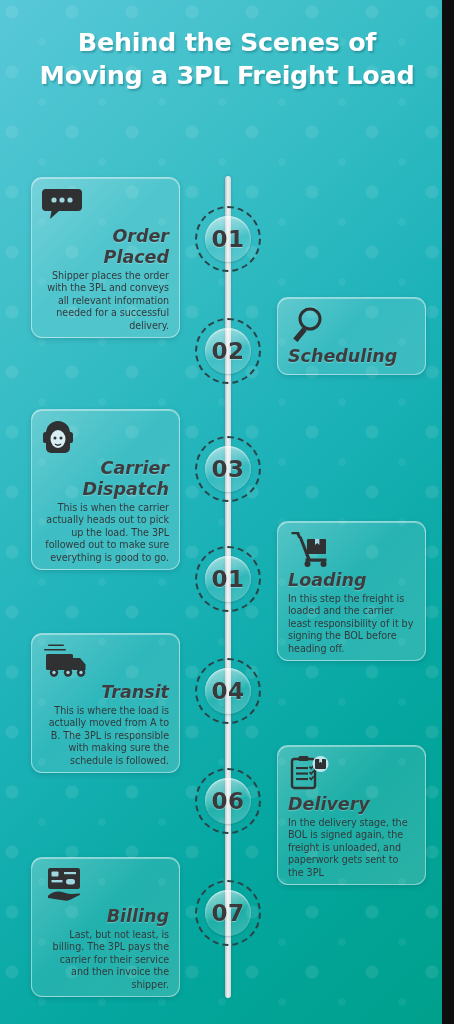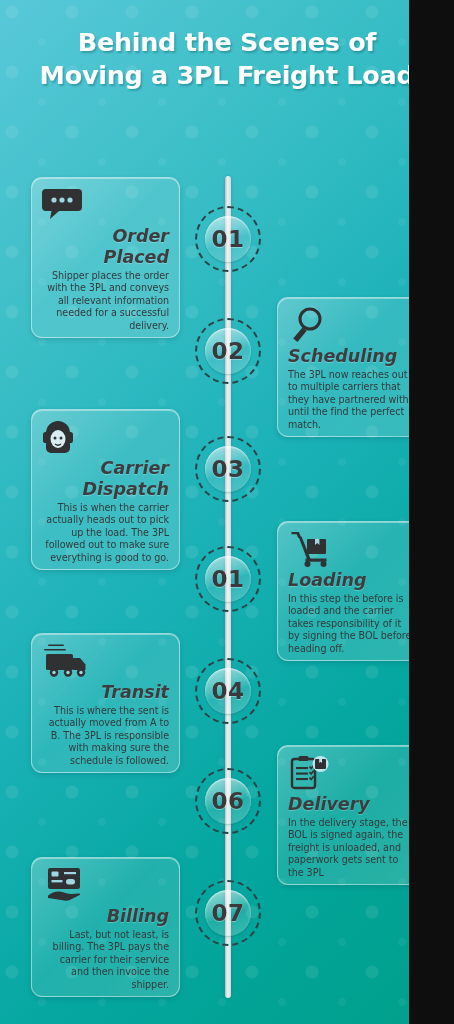--- a/index.html
+++ b/index.html
@@ -2,21 +2,21 @@
 <html><head>
 <meta charset="utf-8">
 <style>
   html, body {
     margin: 0;
     padding: 0;
     background: #0e0e0e;
   }
   #infographic {
     position: relative;
-    width: 409px;
+    width: 442px;
     height: 1024px;
     overflow: hidden;
     font-family: "DejaVu Sans", "Liberation Sans", sans-serif;
     background: linear-gradient(135deg, #58c8d8 0%, #3fc0c9 22%, #1cb2b8 50%, #04a69f 76%, #00a08c 100%);
   }
   
   #dots {
     position: absolute;
     inset: 0;
     background-image:
@@ -193,21 +193,20 @@
   </div>
 
   <div class="card right" style="top:297px">
     <span class="icon">
       <svg width="34" height="36" viewBox="0 0 34 36">
         <circle cx="20" cy="12" r="10" fill="none" stroke="#2f3133" stroke-width="3"></circle>
         <path class="glyph" d="M12.5 20.5l4.2 3.3-9.2 11.2-4.3-3.4z"></path>
       </svg>
     </span>
     <div class="ctitle">Scheduling</div>
-    <div class="cbody">The 3PL now reaches out to multiple carriers that they have partnered with until the find the perfect match.</div>
   </div>
 
   <div class="card left" style="top:409px">
     <span class="icon">
       <svg width="32" height="36" viewBox="0 0 32 36">
         <path class="glyph" d="M4 14a12 12 0 0 1 24 0v15a5 5 0 0 1-5 5H9a5 5 0 0 1-5-5z"></path>
         <ellipse cx="16" cy="20" rx="7.5" ry="9" fill="#d8eef2"></ellipse>
         <circle cx="13" cy="19" r="1.5" fill="#2f3133"></circle>
         <circle cx="19" cy="19" r="1.5" fill="#2f3133"></circle>
         <path d="M13 25q3 2.4 6 0" fill="none" stroke="#2f3133" stroke-width="1.4"></path>
@@ -225,40 +224,40 @@
         <path class="glyph" d="M1.5 1h7.5l2.2 6H8.3L6.6 3.2H1.5z"></path>
         <path class="glyph" d="M8.5 5.5l3 0 9.5 23.5-3.1 1.2z"></path>
         <rect class="glyph" x="17" y="8" width="19" height="15" rx="1"></rect>
         <path d="M25 8v6l2.2-2 2.2 2V8z" fill="#9fd8e0"></path>
         <path class="glyph" d="M15.5 27.5h21v3.2h-21z"></path>
         <circle class="glyph" cx="17.5" cy="33" r="3"></circle>
         <circle class="glyph" cx="33.5" cy="33" r="3"></circle>
       </svg>
     </span>
     <div class="ctitle">Loading</div>
-    <div class="cbody">In this step the before is loaded and the carrier takes responsibility of it by signing the BOL before heading off.</div>
+    <div class="cbody">In this step the freight is loaded and the carrier least responsibility of it by signing the BOL before heading off.</div>
   </div>
 
   <div class="card left" style="top:633px">
     <span class="icon">
       <svg width="50" height="36" viewBox="0 0 50 36">
         <rect class="glyph" x="6" y="1.5" width="16" height="1.6" rx="0.8"></rect>
         <rect class="glyph" x="2" y="6" width="22" height="1.6" rx="0.8"></rect>
         <rect class="glyph" x="4" y="11" width="27" height="16" rx="1.5"></rect>
         <path class="glyph" d="M31 15h7l5.5 6.5V27H31z"></path>
         <circle class="glyph" cx="12" cy="29.5" r="4.2"></circle>
         <circle cx="12" cy="29.5" r="1.7" fill="#9fd8e0"></circle>
         <circle class="glyph" cx="26" cy="29.5" r="4.2"></circle>
         <circle cx="26" cy="29.5" r="1.7" fill="#9fd8e0"></circle>
         <circle class="glyph" cx="39" cy="29.5" r="4.2"></circle>
         <circle cx="39" cy="29.5" r="1.7" fill="#9fd8e0"></circle>
       </svg>
     </span>
     <div class="ctitle">Transit</div>
-    <div class="cbody">This is where the sent is actually moved from A to B. The 3PL is responsible with making sure the schedule is followed.</div>
+    <div class="cbody">This is where the load is actually moved from A to B. The 3PL is responsible with making sure the schedule is followed.</div>
   </div>
 
   <div class="card right" style="top:745px">
     <span class="icon">
       <svg width="40" height="36" viewBox="0 0 40 36">
         <rect x="2" y="4" width="23" height="29" rx="2.5" fill="none" stroke="#2f3133" stroke-width="2.4"></rect>
         <rect class="glyph" x="8.5" y="1" width="10" height="5" rx="1.6"></rect>
         <rect class="glyph" x="6" y="12" width="12" height="2.1"></rect>
         <rect class="glyph" x="6" y="17.5" width="12" height="2.1"></rect>
         <rect class="glyph" x="6" y="23" width="12" height="2.1"></rect>

